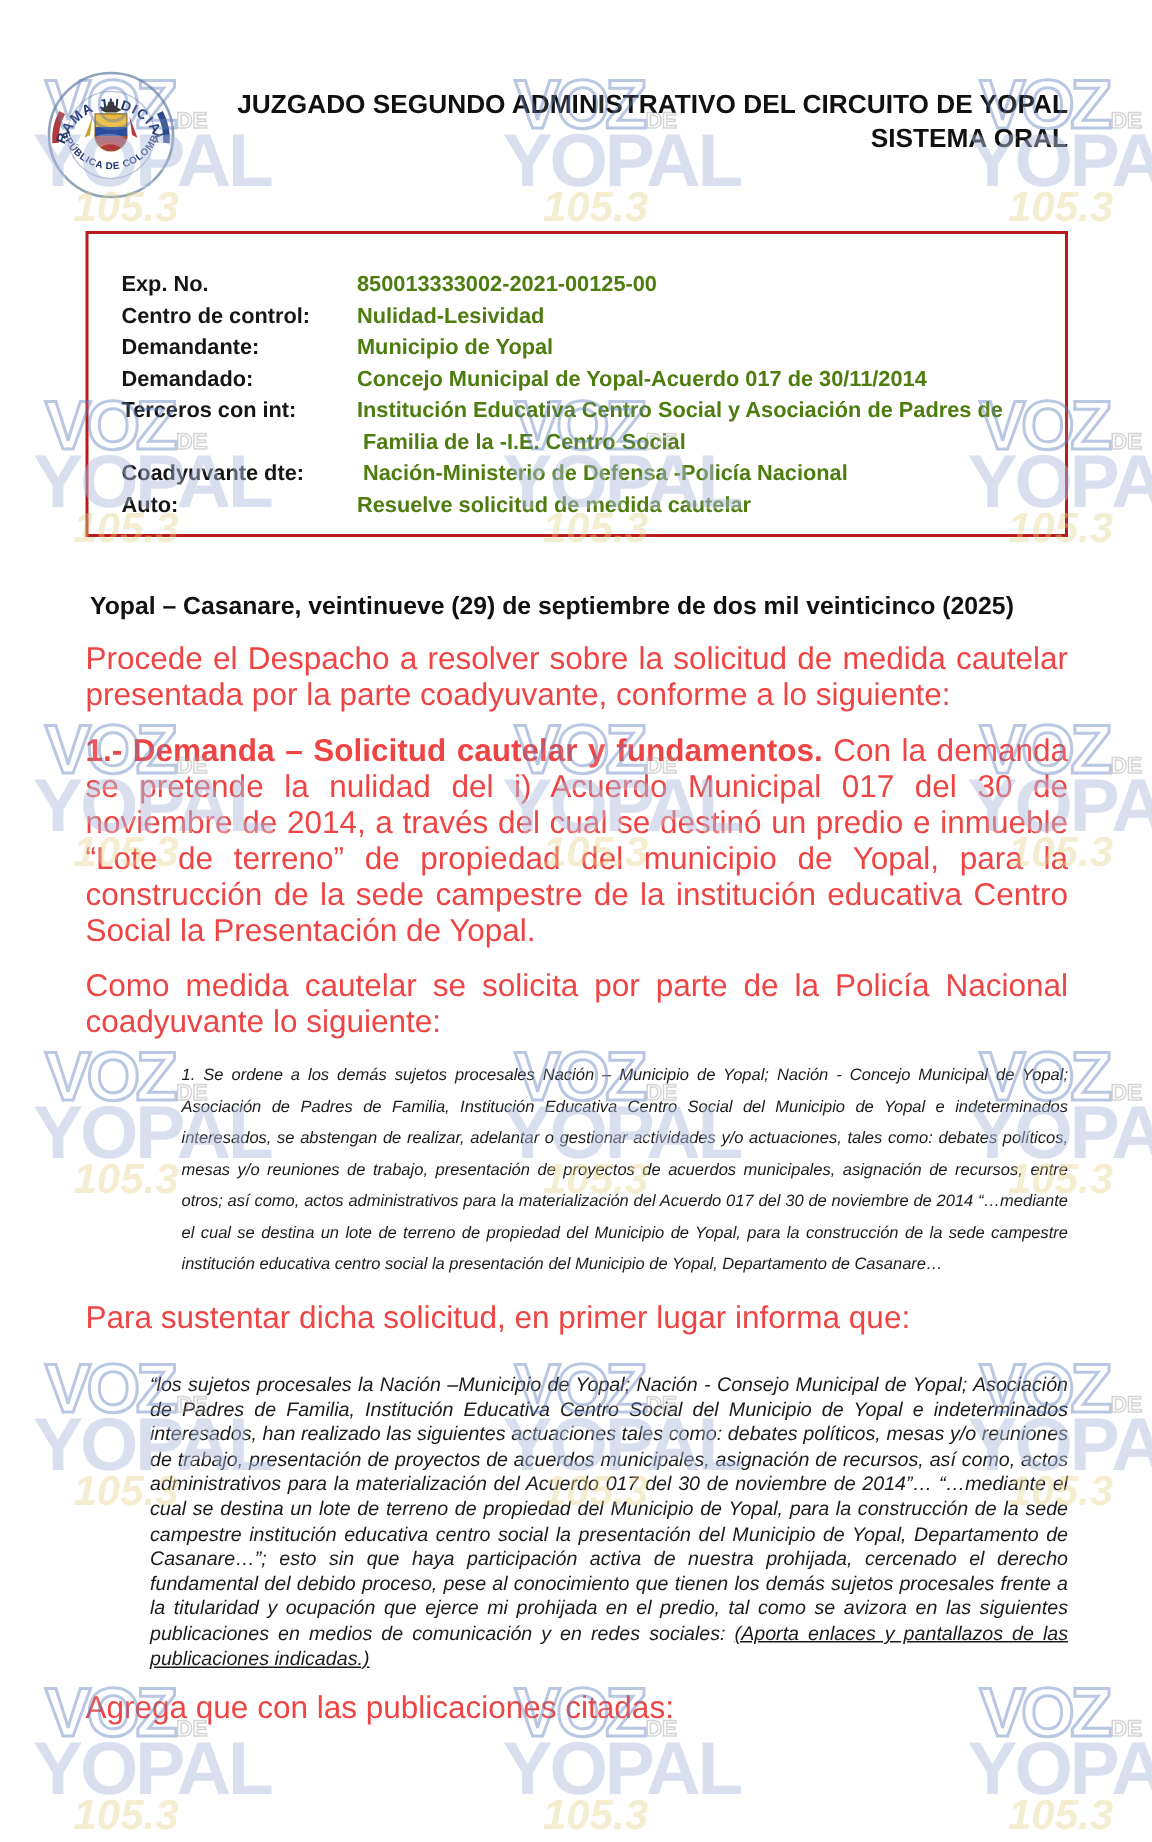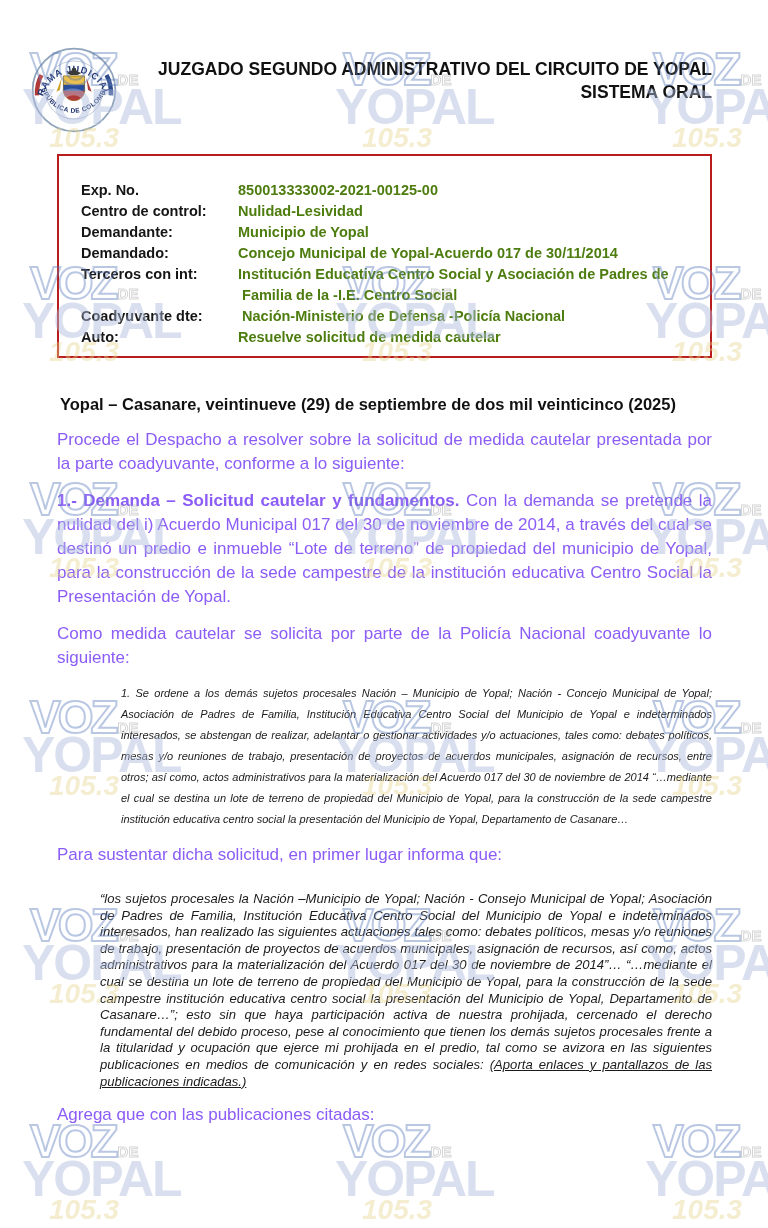--- a/index.html
+++ b/index.html
@@ -89,23 +89,23 @@
   
   .content { position: relative; z-index: 2; }
   .date-line {
     margin-top: 36px;
     font-weight: bold; font-size: 16.5px; line-height: 21px;
     padding-left: 3px;
     color: #111111;
   }
   .para {
     margin-top: 13px;
-    font-size: 17px; line-height: 24px;
+    font-size: 21px; line-height: 24px;
     text-align: justify;
-    color: #8b5cf6;
+    color: #ef4444;
   }
   .lead-bold { font-weight: bold; }
   .quote {
     margin-top: 13px; margin-left: 64px;
     font-style: italic;
     font-size: 11px; line-height: 21px;
     text-align: justify;
     color: #1b1b1b;
   }
   .quote.small {

